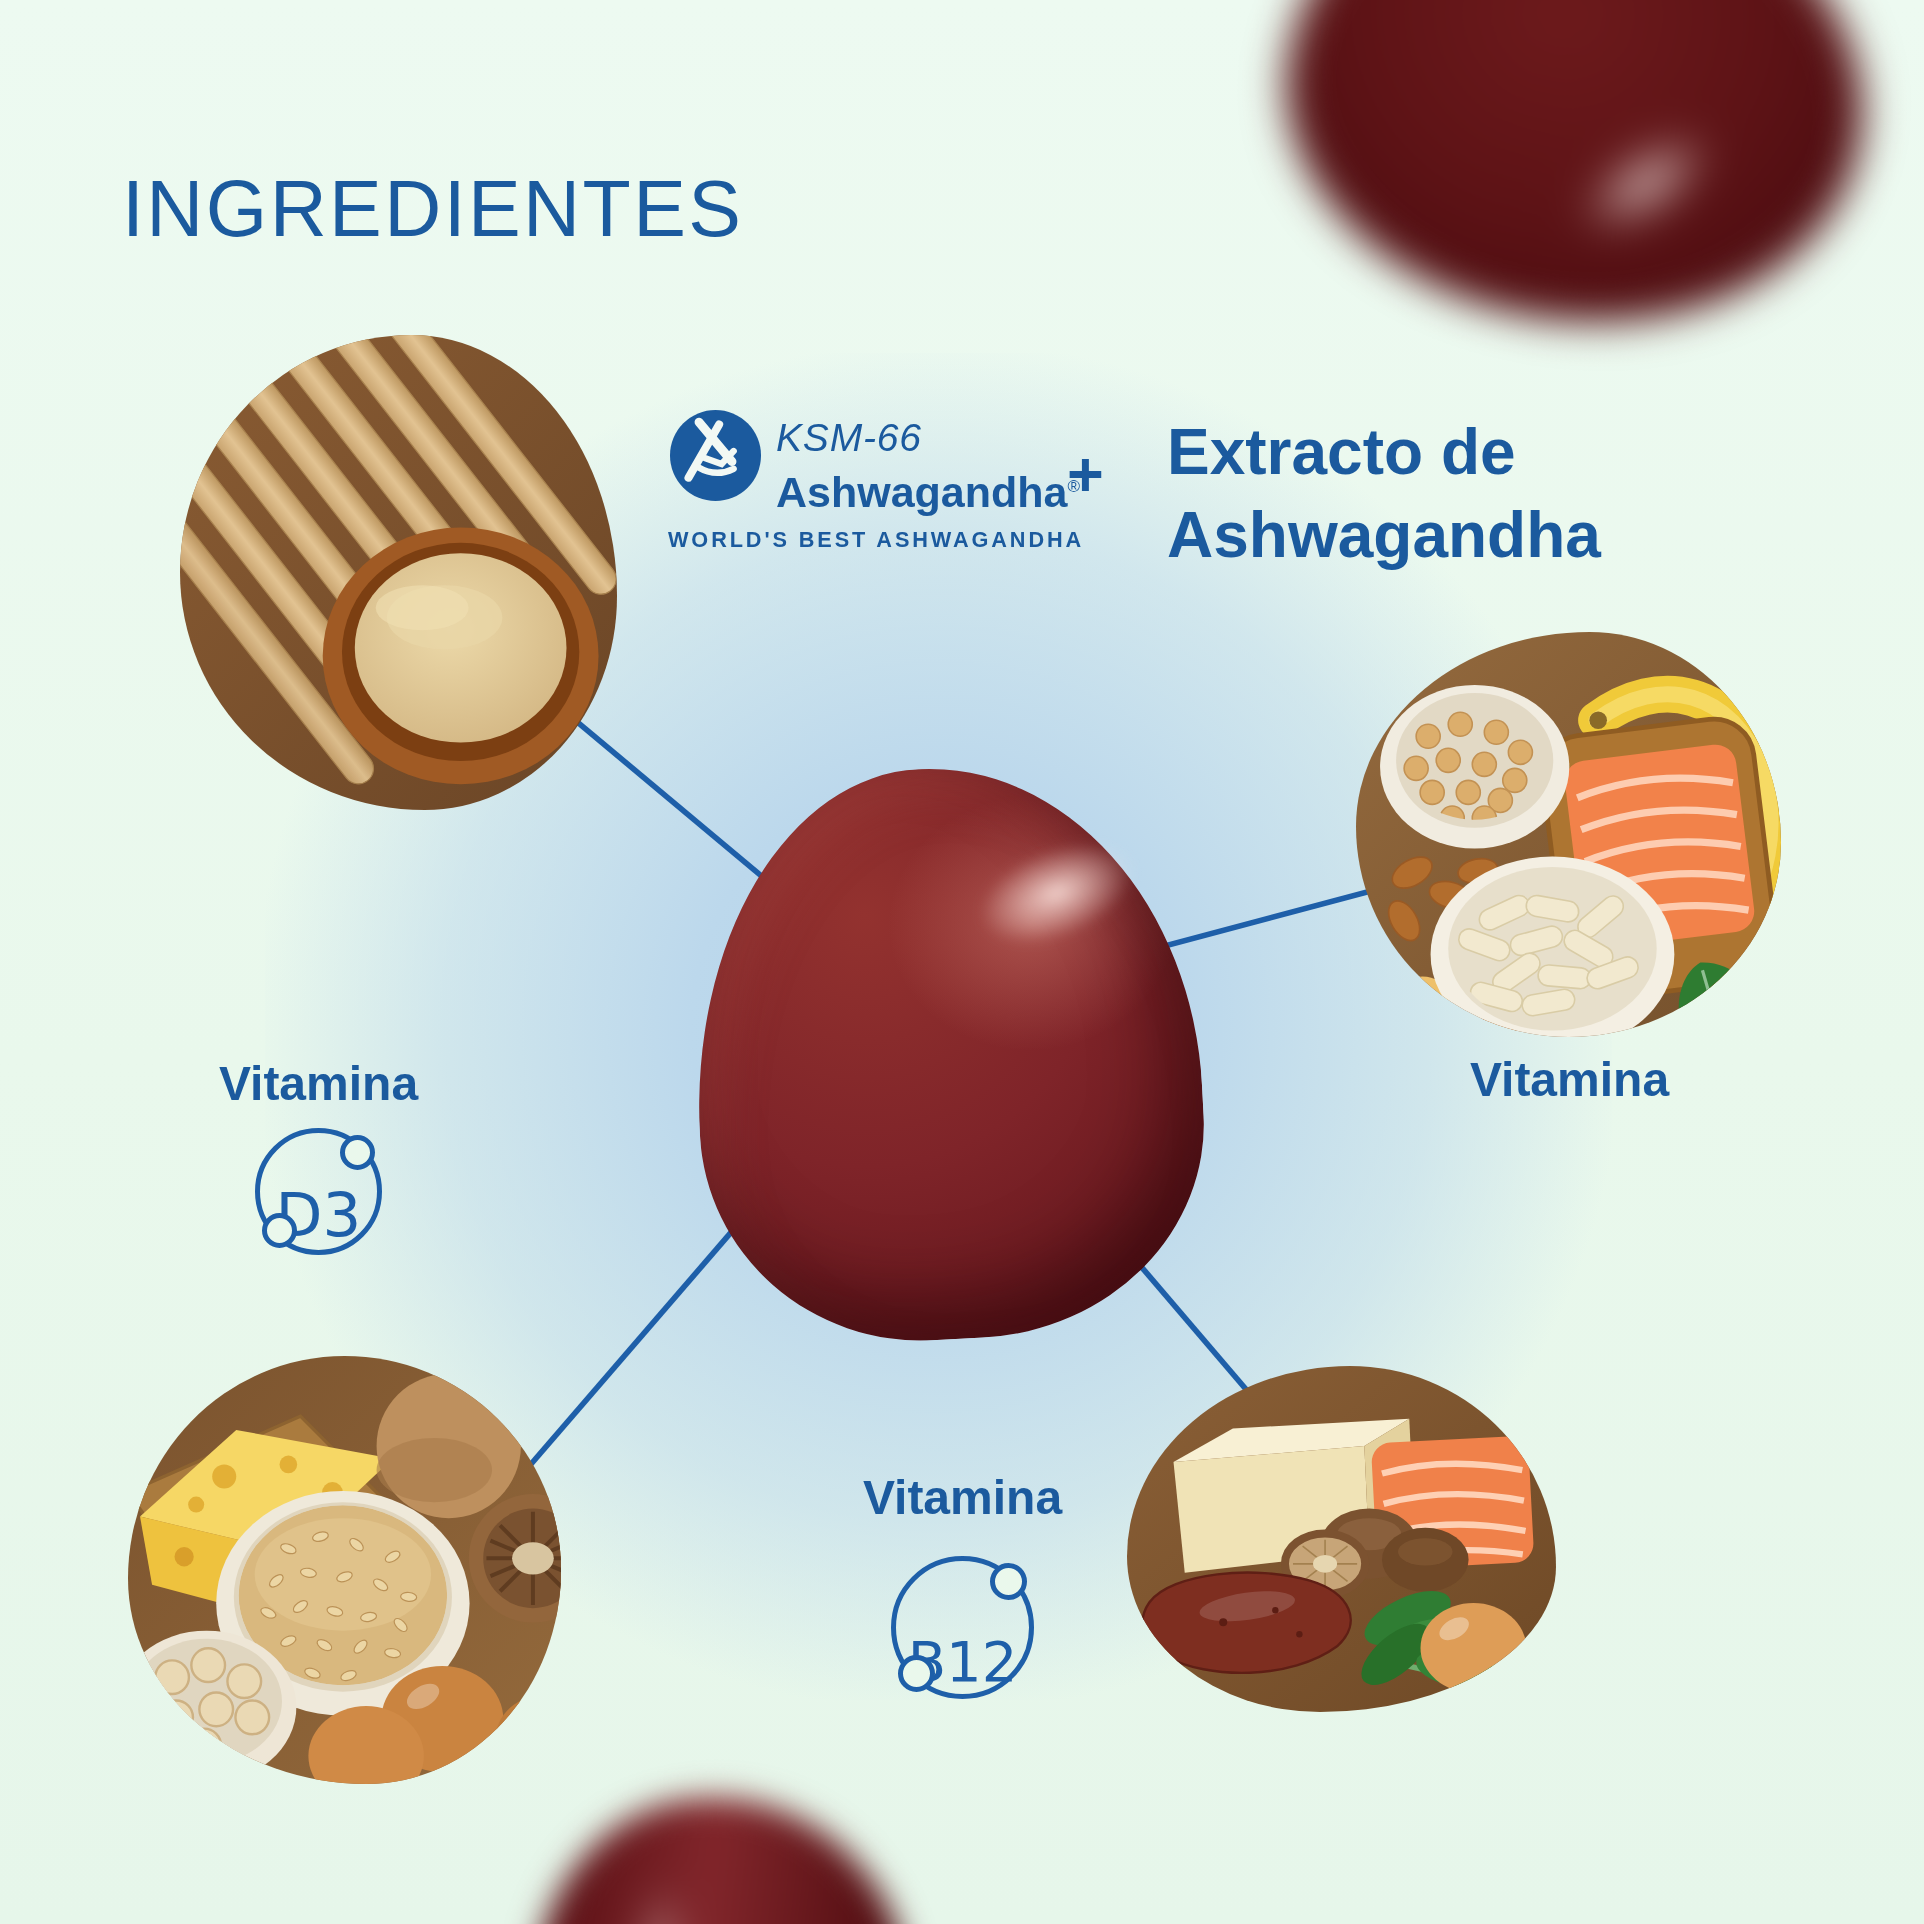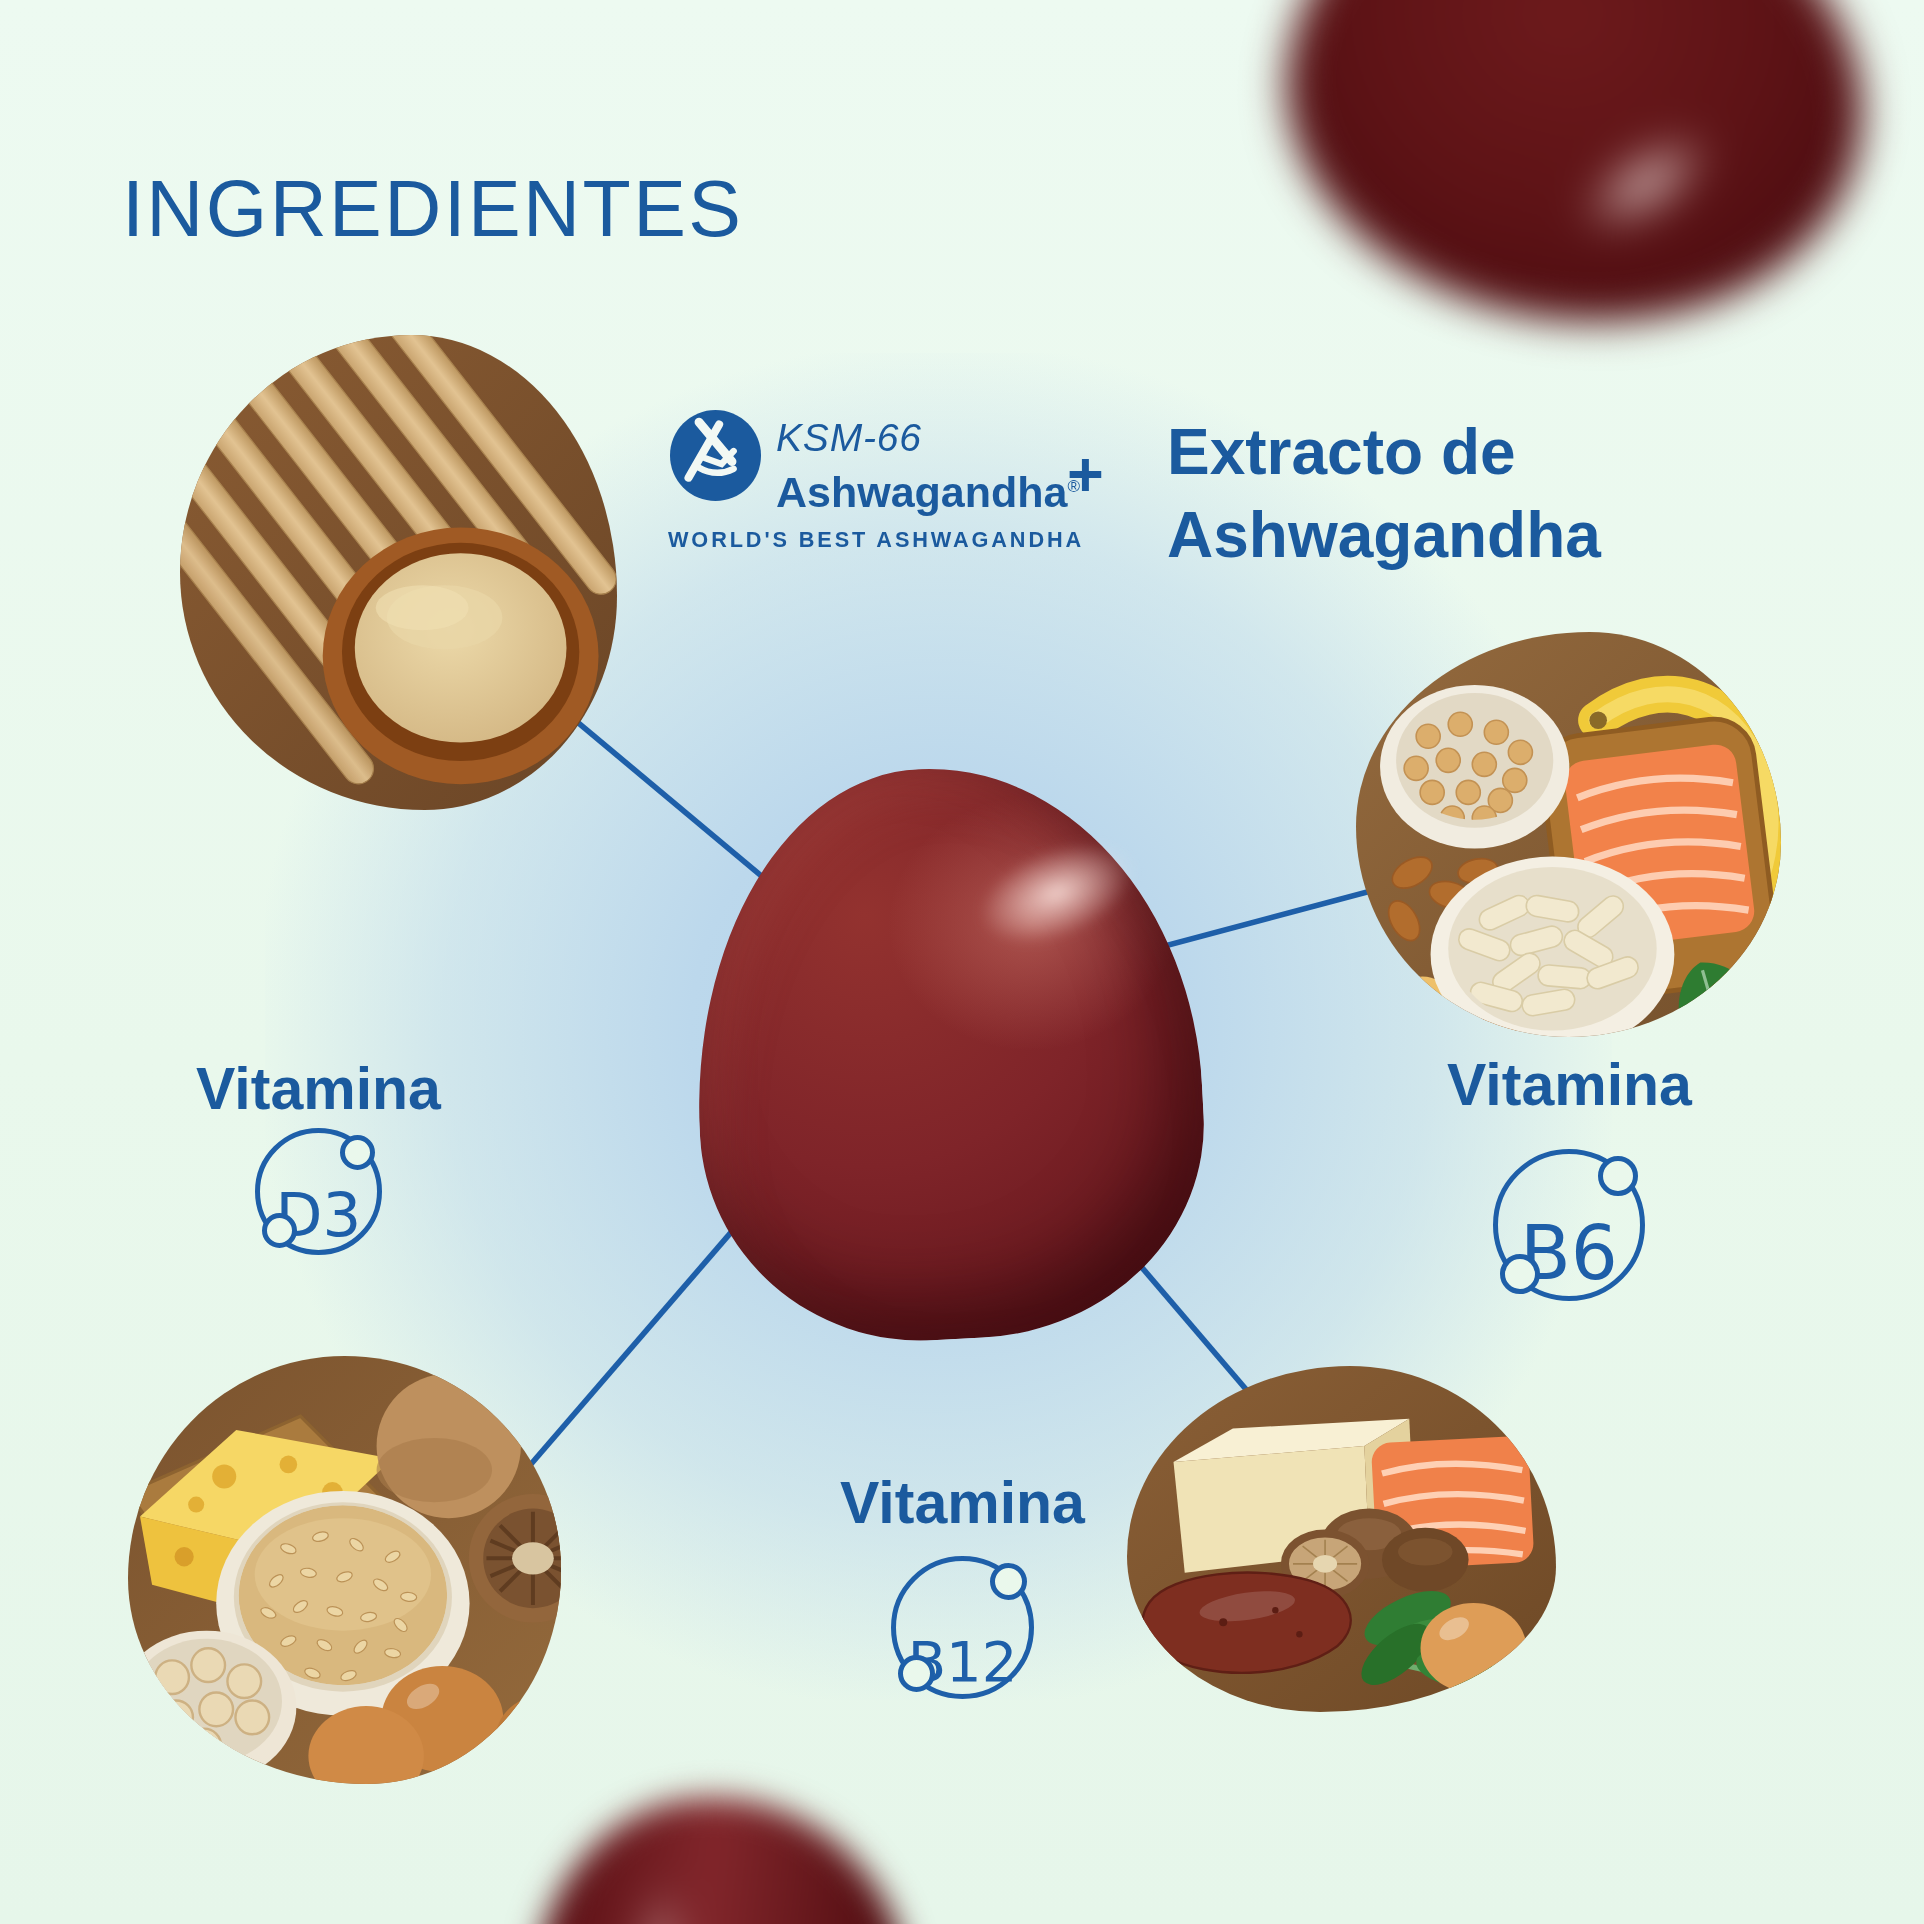--- a/index.html
+++ b/index.html
@@ -70,21 +70,21 @@
     font-size:21.7px;font-weight:700;letter-spacing:2.9px;white-space:nowrap;}
 
   
   .plus{position:absolute;left:1067px;top:443px;z-index:5;color:#1b5a9e;
     font-size:63px;font-weight:800;line-height:1;}
   .extract{position:absolute;left:1167px;top:411px;z-index:5;color:#1b5a9e;
     font-size:64px;font-weight:700;line-height:83px;white-space:nowrap;}
 
   
   .vit-label{position:absolute;z-index:5;width:353px;text-align:center;color:#1b5a9e;
-    font-size:59px;font-weight:700;line-height:1;}
+    font-size:48px;font-weight:700;line-height:1;}
   #label-d3{left:142px;top:1060px;}
   #label-b6{left:1393px;top:1056px;}
   #label-b12{left:786px;top:1474px;}
 
   .badge{position:absolute;z-index:5;border:5.6px solid #1e5fa9;border-radius:50%;
     display:flex;align-items:flex-end;justify-content:center;color:#1e5fa9;
     font-family:"DejaVu Sans",sans-serif;font-weight:400;box-sizing:border-box;}
   #badge-d3{left:255px;top:1128px;width:127px;height:127px;font-size:61px;}
   #badge-b6{left:1493px;top:1149px;width:152px;height:152px;font-size:74px;}
   #badge-b12{left:891px;top:1556px;width:143px;height:143px;font-size:56px;}
@@ -454,25 +454,20 @@
   <div class="deco" id="deco-b"></div>
 
   <div class="vit-label" id="label-d3">Vitamina</div>
   <div class="badge" id="badge-d3">
     <span>D3</span>
     <span class="node node-tr"></span>
     <span class="node node-bl"></span>
   </div>
 
   <div class="vit-label" id="label-b6">Vitamina</div>
-  <div class="badge" id="badge-b6">
-    <span>B6</span>
-    <span class="node node-tr"></span>
-    <span class="node node-bl"></span>
-  </div>
 
   <div class="vit-label" id="label-b12">Vitamina</div>
   <div class="badge" id="badge-b12">
     <span>B12</span>
     <span class="node node-tr"></span>
     <span class="node node-bl"></span>
   </div>
 
 </div>
 

